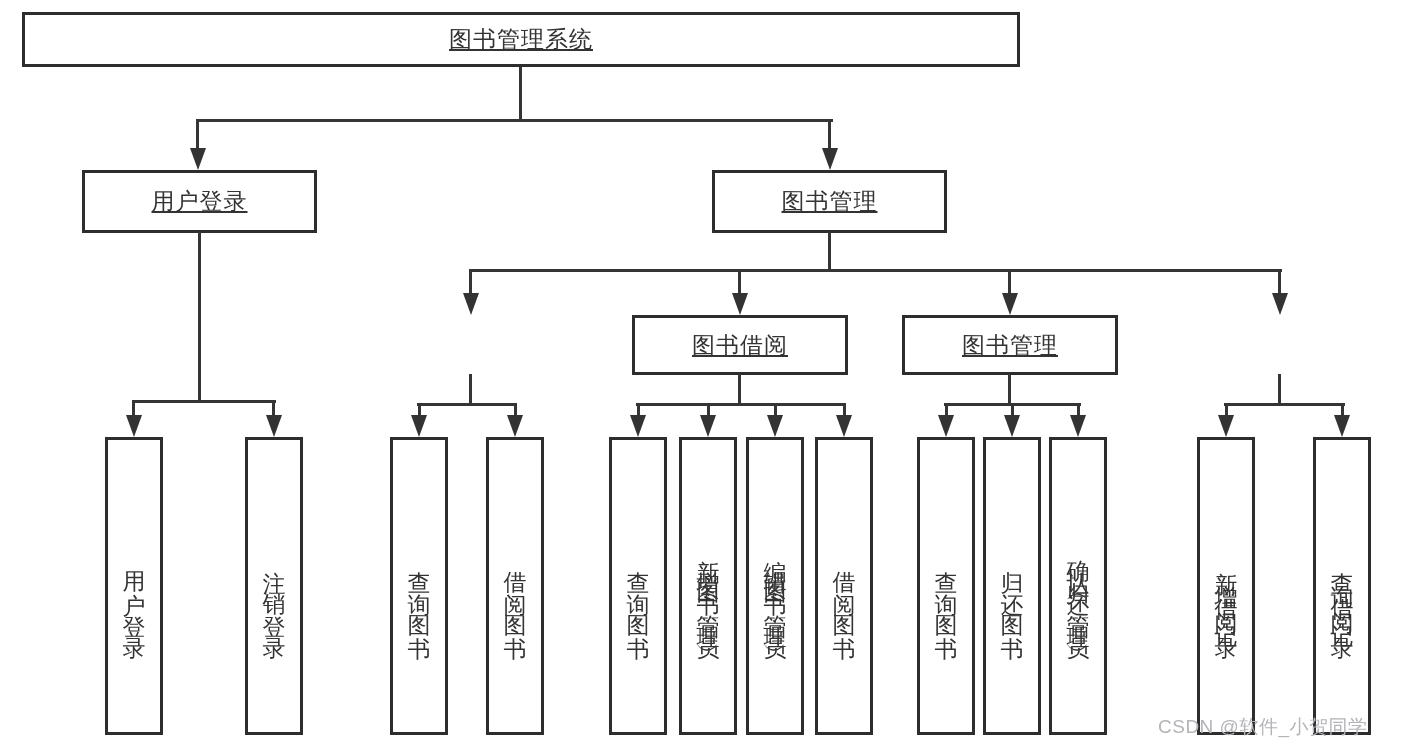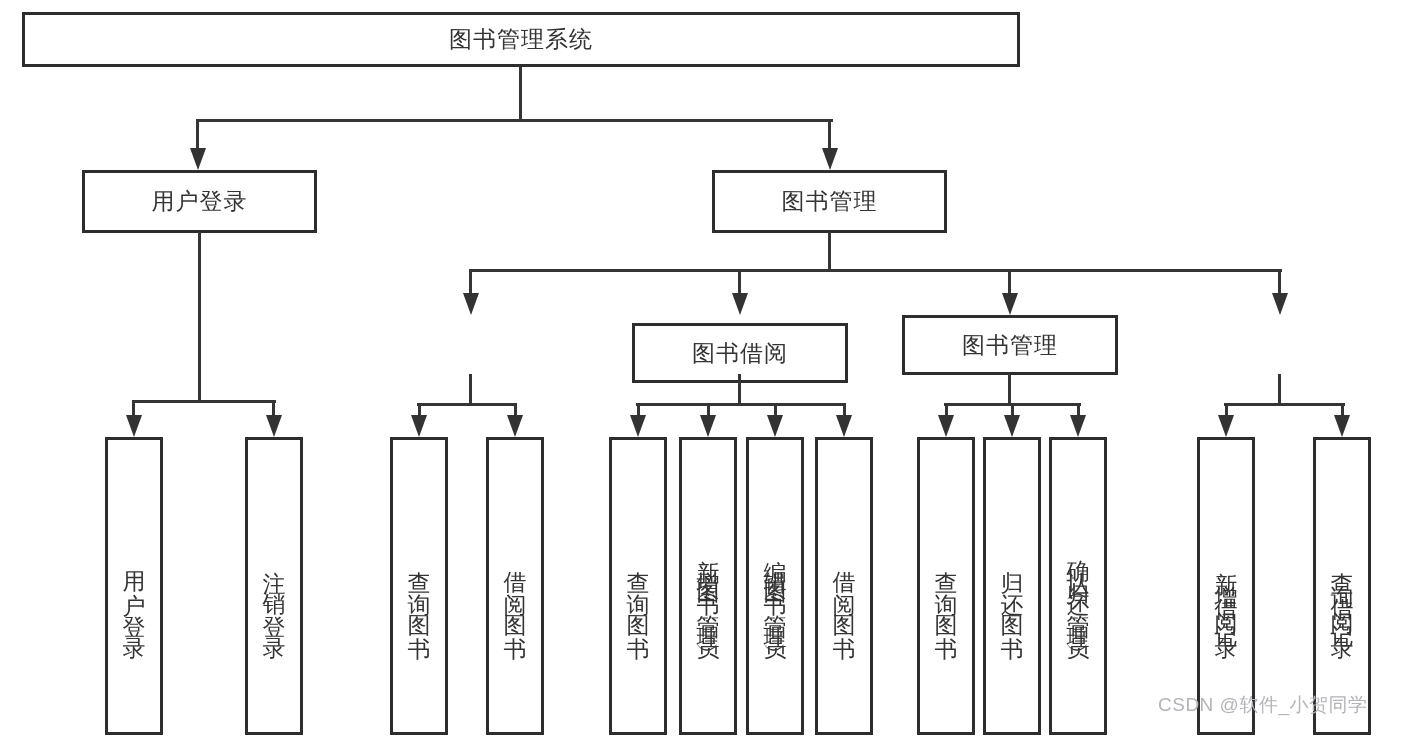--- a/index.html
+++ b/index.html
@@ -5,21 +5,21 @@
   * { margin:0; padding:0; box-sizing:border-box; }
   html,body { background:#ffffff; }
   body { font-family:"Liberation Sans","DejaVu Sans",sans-serif; }
   .canvas {
     position:relative; width:1405px; height:747px; background:#ffffff;
     overflow:hidden;
   }
   .hbox {
     position:absolute; background:#ffffff; border:3px solid #2d2d2d;
     display:flex; align-items:center; justify-content:center;
-    font-size:23px; color:#333333; letter-spacing:1px; white-space:nowrap;
+    font-size:23px; color:#333333; letter-spacing:1px; white-space:nowrap;text-decoration:underline;
   }
   .vbox {
     position:absolute; background:#ffffff; border:3px solid #2d2d2d;
     display:flex; align-items:center; justify-content:center;
     color:#333333; top:437px; width:58px; height:298px;
   }
   .vtext {
     writing-mode:vertical-lr; text-orientation:mixed;
     font-size:23px; line-height:1; color:#333333;
   }
@@ -27,21 +27,21 @@
   .vmed   { letter-spacing:13px; margin-bottom:-13px; }
   .vlong  { letter-spacing:11px; margin-bottom:-11px; }
   .lv { position:absolute; width:3px; background:#353535; }
   .lh { position:absolute; height:3px; background:#353535; }
   .arr {
     position:absolute; width:0; height:0;
     border-left:8px solid transparent; border-right:8px solid transparent;
     border-top:22px solid #333333;
   }
   .watermark {
-    position:absolute; left:1158px; top:692px;
+    position:absolute; left:1158px; top:714px;
     font-size:19px; color:#b4b4b9; letter-spacing:0.5px; white-space:nowrap;
     z-index:5;
   }
 </style>
 </head>
 <body>
 
 <div class="canvas">
 
   <div class="hbox" style="left:22px; top:12px; width:998px; height:55px;">
@@ -73,21 +73,21 @@
   <div class="lh" style="left:469px; top:269px; width:813px;"></div>
   <div class="lv" style="left:469px; top:269px; height:27px;"></div>
   <div class="lv" style="left:738px; top:269px; height:27px;"></div>
   <div class="lv" style="left:1008px; top:269px; height:27px;"></div>
   <div class="lv" style="left:1278px; top:269px; height:27px;"></div>
   <div class="arr" style="left:463px; top:293px;"></div>
   <div class="arr" style="left:732px; top:293px;"></div>
   <div class="arr" style="left:1002px; top:293px;"></div>
   <div class="arr" style="left:1272px; top:293px;"></div>
 
-  <div class="hbox" style="left:632px; top:315px; width:216px; height:60px;margin-top:8px;">
+  <div class="hbox" style="left:632px; top:315px; width:216px; height:60px;">
     <span>图书借阅</span>
   </div>
   <div class="hbox" style="left:902px; top:315px; width:216px; height:60px;">
     <span>图书管理</span>
   </div>
 
   <div class="lv" style="left:469px; top:374px; height:32px;"></div>
   <div class="lh" style="left:417px; top:403px; width:100px;"></div>
   <div class="lv" style="left:418px; top:403px; height:14px;"></div>
   <div class="lv" style="left:514px; top:403px; height:14px;"></div>

